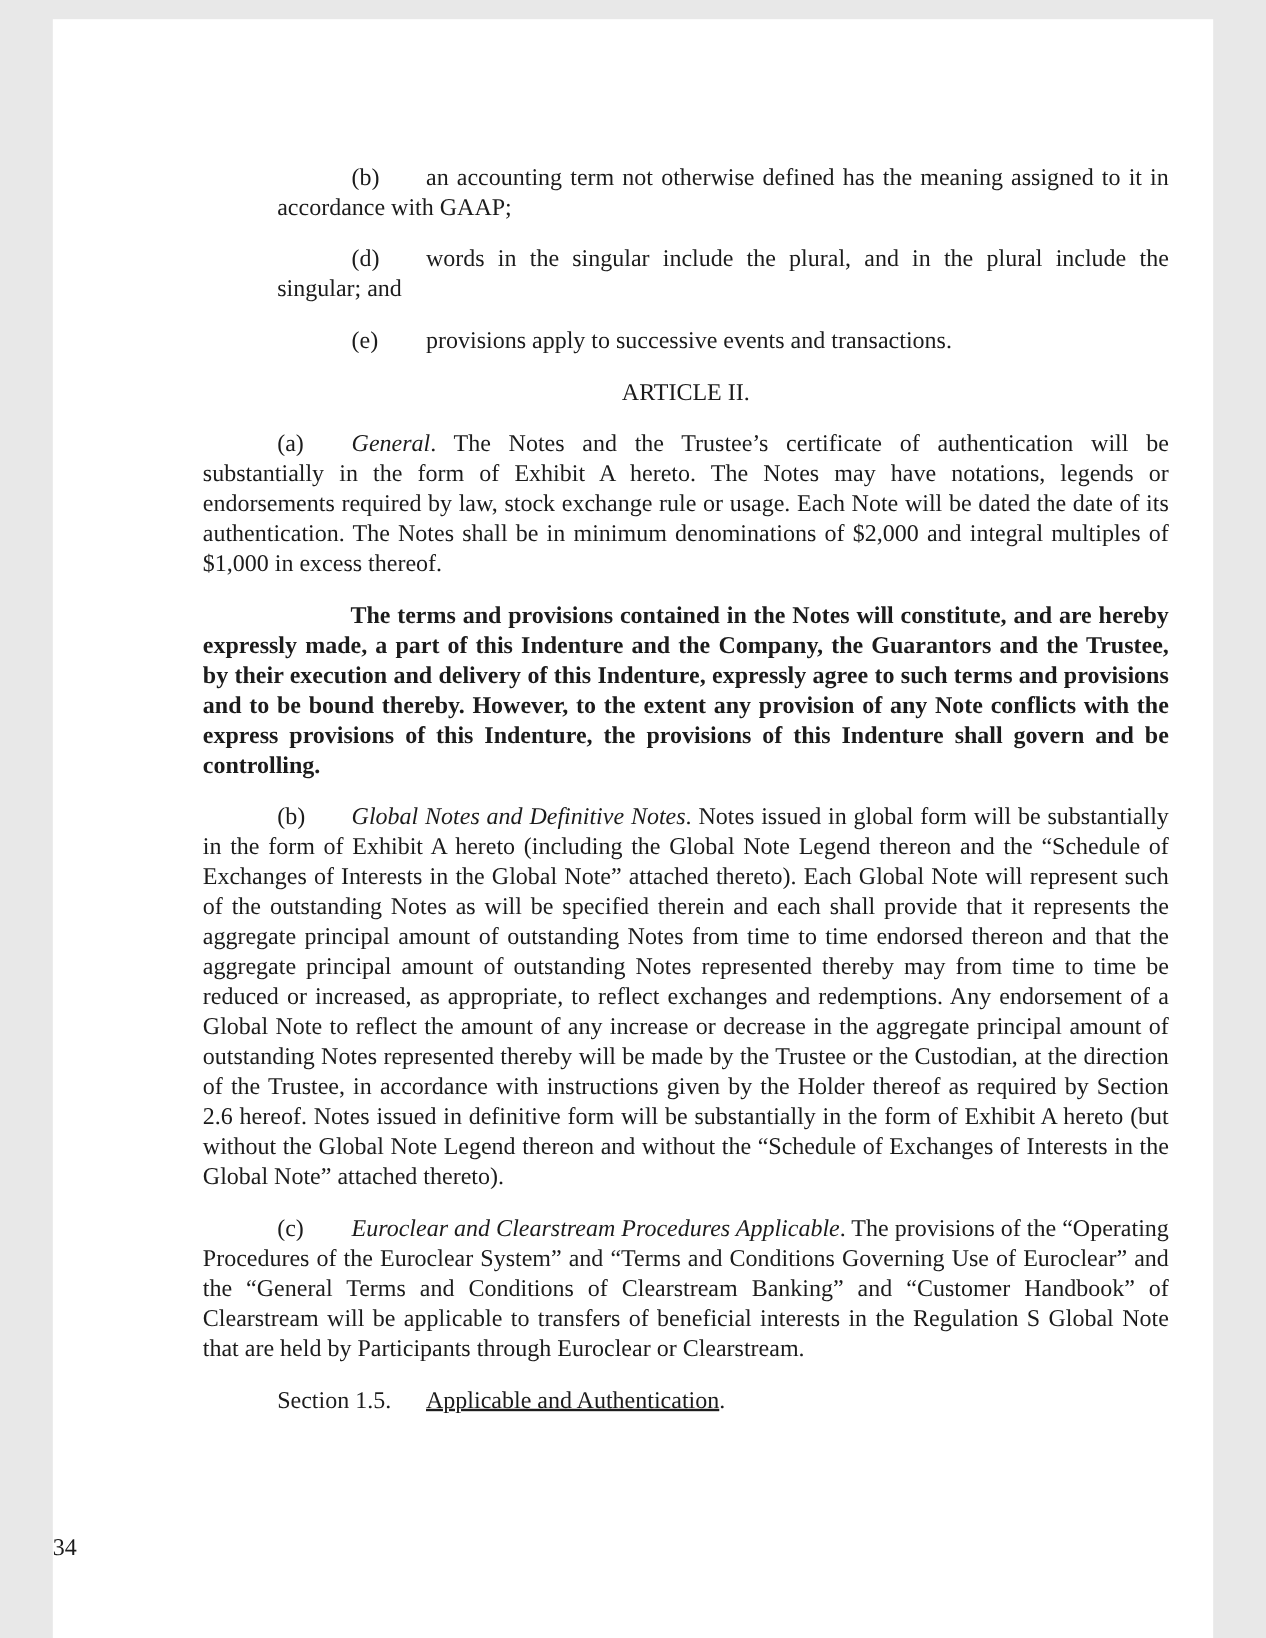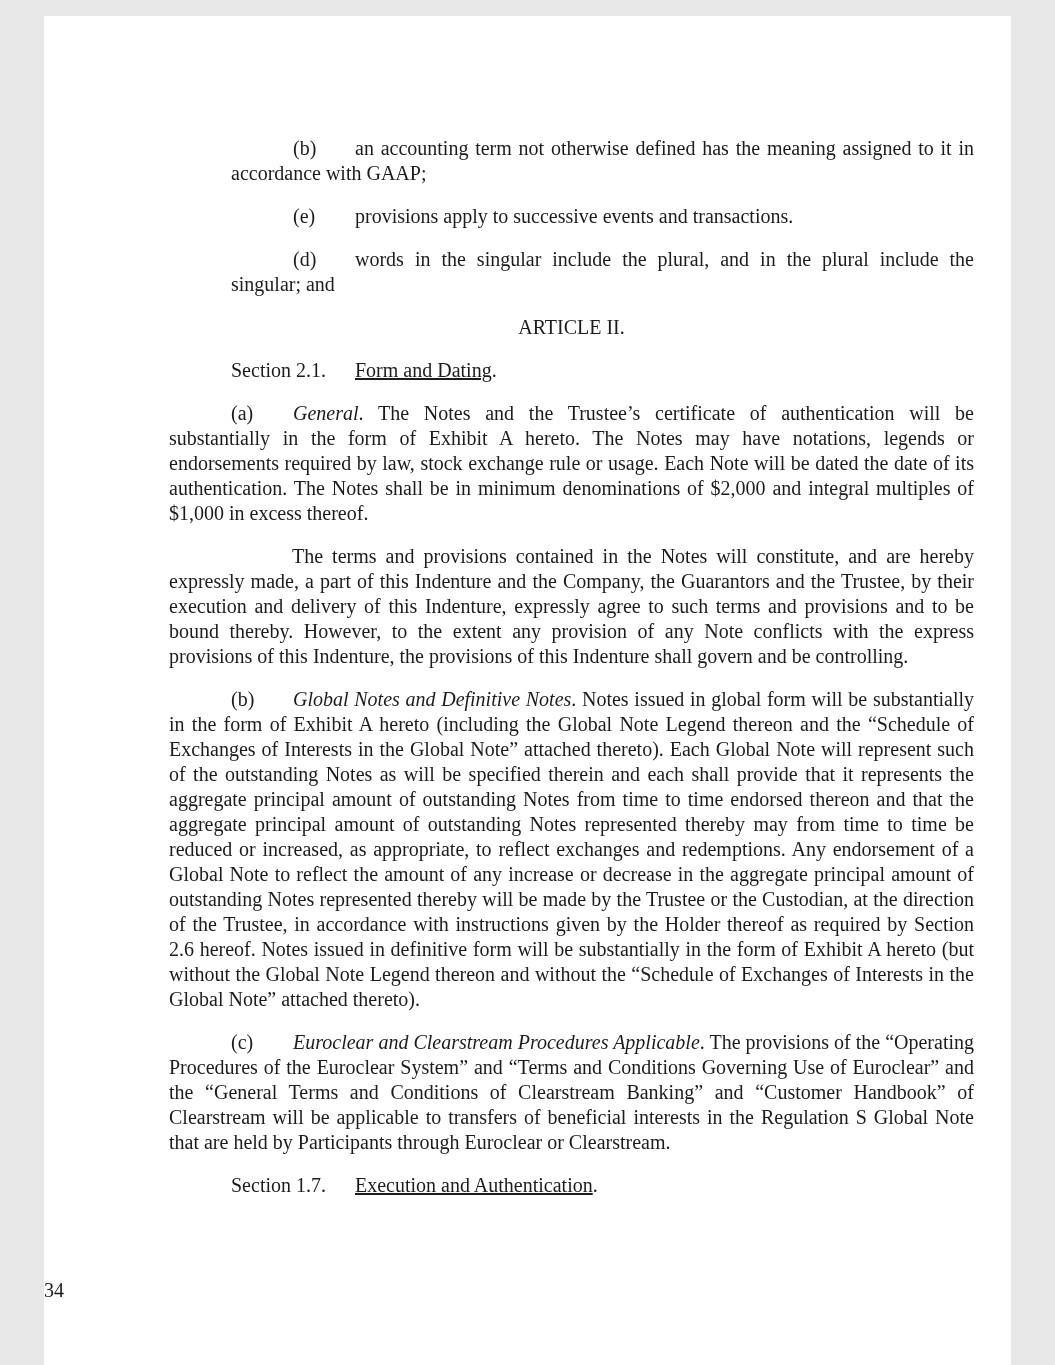--- a/index.html
+++ b/index.html
@@ -34,20 +34,21 @@
     margin-left: 62px;
     text-indent: 62px;
   }
   
   p.lettered {
     text-indent: 62px;
   }
   
   p.double-indent {
     text-indent: 123px;
+    font-weight: bold;
   }
   .label-tab {
     display: inline-block;
     width: 62px;
     text-indent: 0;
   }
   .label-tab-wide {
     display: inline-block;
     width: 124px;
     text-indent: 0;
@@ -76,36 +77,35 @@
 </style>
 </head>
 <body>
 
 <div class="page">
   <div class="content">
 
     <p class="para clause"><span class="label-tab">(b)</span><span>an accounting term not otherwise defined has the meaning assigned to it in accordance with GAAP;</span></p>
 
 
+    <p class="para clause"><span class="label-tab">(d)</span><span>words in the singular include the plural, and in the plural include the singular; and</span></p>
+
     <p class="para clause"><span class="label-tab">(e)</span><span>provisions apply to successive events and transactions.</span></p>
-
-    <p class="para clause"><span class="label-tab">(d)</span><span>words in the singular include the plural, and in the plural include the singular; and</span></p>
 
     <div class="article-heading">
       <p>ARTICLE II.</p>
     </div>
 
-    <p class="para lettered"><span class="label-tab-wide">Section 2.1.</span><span class="u">Form and Dating</span><span>.</span></p>
 
     <p class="para lettered"><span class="label-tab">(a)</span><i class="lead">General</i><span>. The Notes and the Trustee’s certificate of authentication will be substantially in the form of Exhibit A hereto. The Notes may have notations, legends or endorsements required by law, stock exchange rule or usage. Each Note will be dated the date of its authentication. The Notes shall be in minimum denominations of $2,000 and integral multiples of $1,000 in excess thereof.</span></p>
 
     <p class="para double-indent"><span>The terms and provisions contained in the Notes will constitute, and are hereby expressly made, a part of this Indenture and the Company, the Guarantors and the Trustee, by their execution and delivery of this Indenture, expressly agree to such terms and provisions and to be bound thereby. However, to the extent any provision of any Note conflicts with the express provisions of this Indenture, the provisions of this Indenture shall govern and be controlling.</span></p>
 
     <p class="para lettered"><span class="label-tab">(b)</span><i class="lead">Global Notes and Definitive Notes</i><span>. Notes issued in global form will be substantially in the form of Exhibit A hereto (including the Global Note Legend thereon and the “Schedule of Exchanges of Interests in the Global Note” attached thereto). Each Global Note will represent such of the outstanding Notes as will be specified therein and each shall provide that it represents the aggregate principal amount of outstanding Notes from time to time endorsed thereon and that the aggregate principal amount of outstanding Notes represented thereby may from time to time be reduced or increased, as appropriate, to reflect exchanges and redemptions. Any endorsement of a Global Note to reflect the amount of any increase or decrease in the aggregate principal amount of outstanding Notes represented thereby will be made by the Trustee or the Custodian, at the direction of the Trustee, in accordance with instructions given by the Holder thereof as required by Section 2.6 hereof. Notes issued in definitive form will be substantially in the form of Exhibit A hereto (but without the Global Note Legend thereon and without the “Schedule of Exchanges of Interests in the Global Note” attached thereto).</span></p>
 
     <p class="para lettered"><span class="label-tab">(c)</span><i class="lead">Euroclear and Clearstream Procedures Applicable</i><span>. The provisions of the “Operating Procedures of the Euroclear System” and “Terms and Conditions Governing Use of Euroclear” and the “General Terms and Conditions of Clearstream Banking” and “Customer Handbook” of Clearstream will be applicable to transfers of beneficial interests in the Regulation S Global Note that are held by Participants through Euroclear or Clearstream.</span></p>
 
-    <p class="para lettered"><span class="label-tab-wide">Section 1.7.</span><span class="u">Execution and Authentication</span><span>.</span></p>
+    <p class="para lettered"><span class="label-tab-wide">Section 1.5.</span><span class="u">Applicable and Authentication</span><span>.</span></p>
 
   </div>
 
   <div class="page-number">34</div>
 </div>
 
 </body></html>

